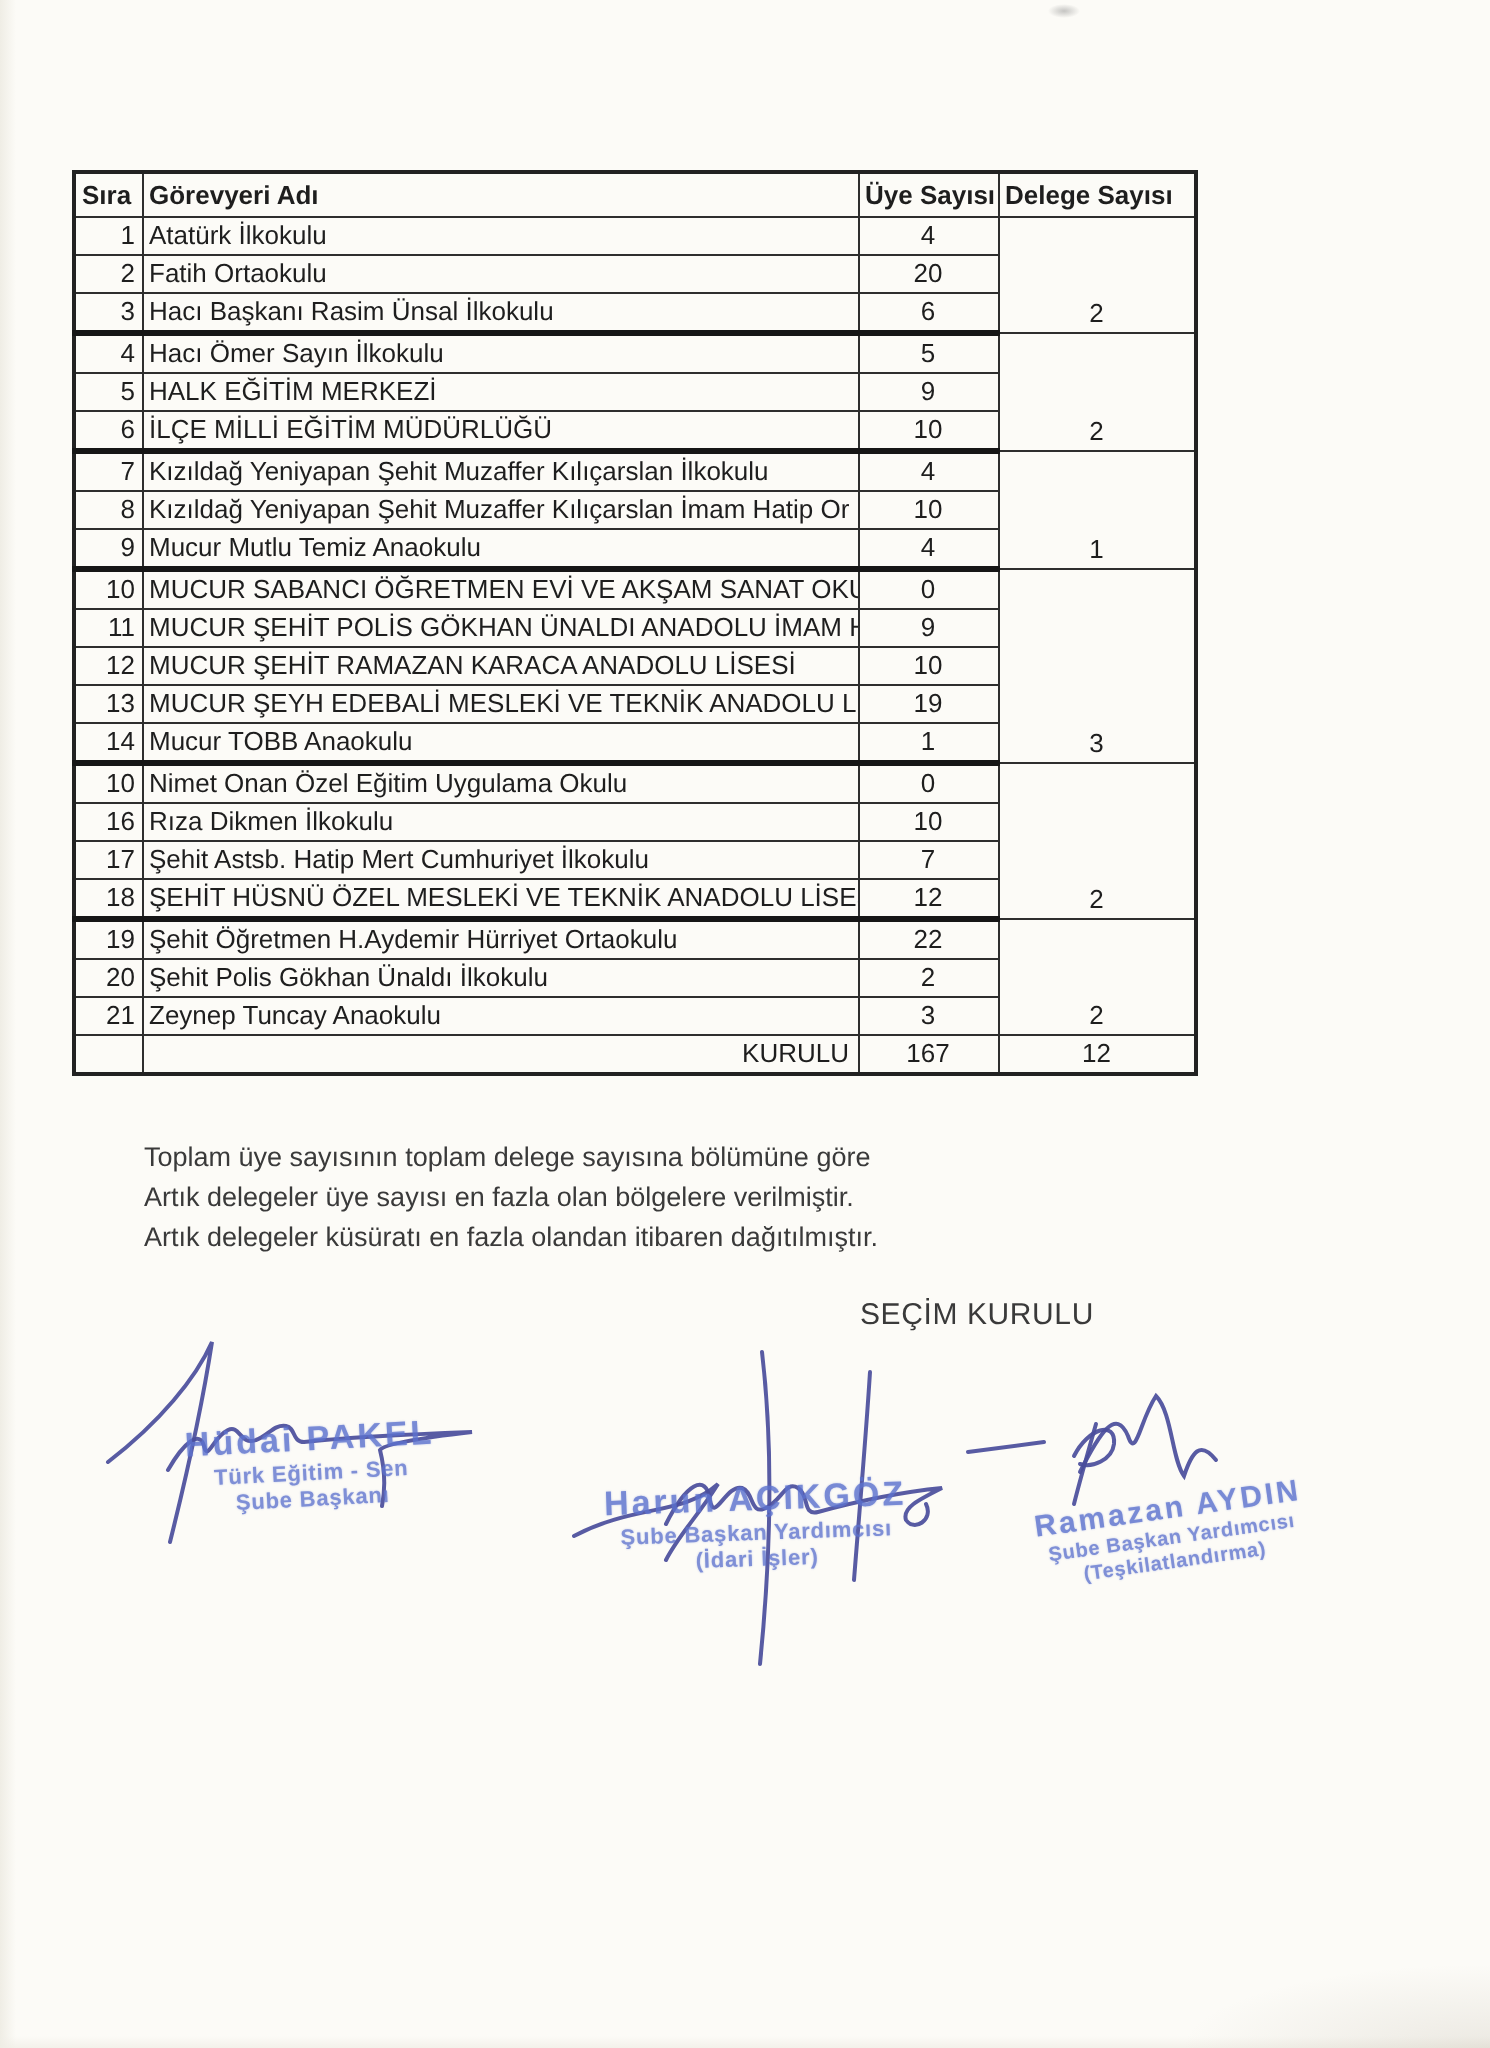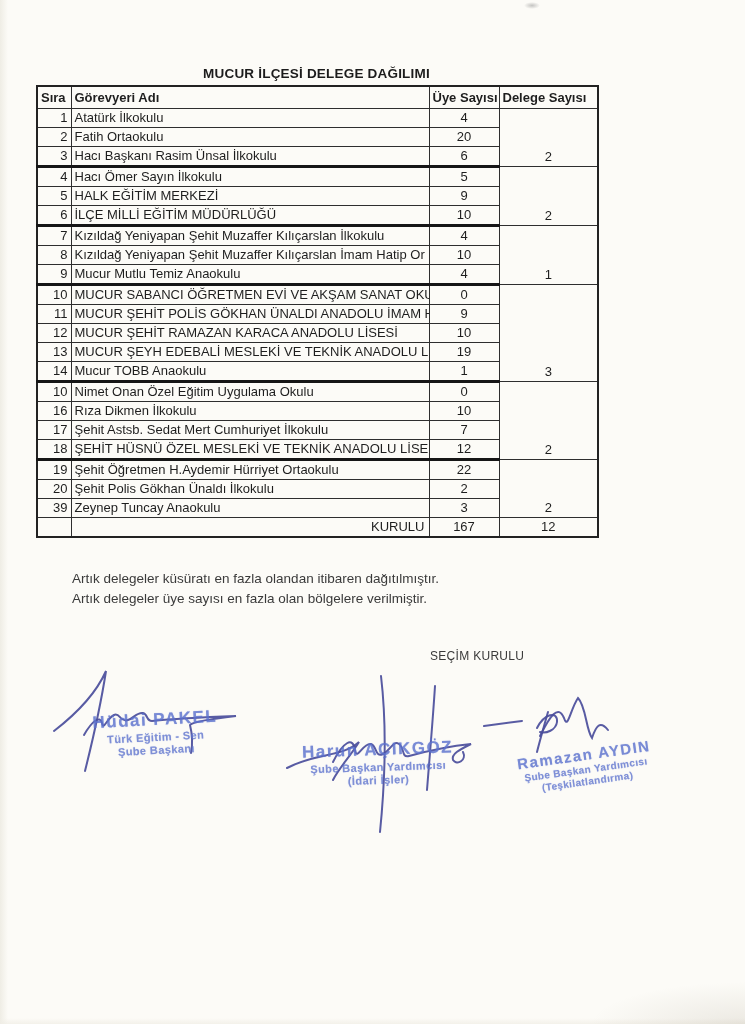--- a/index.html
+++ b/index.html
@@ -48,21 +48,21 @@
   tr.group-end td { border-bottom:3px solid #161616; }
   td.thick-bottom { border-bottom:3px solid #161616; }
   tr.total-row td.c-name { text-align:right; padding-right:4px; }
   .notes {
     position:absolute; top:569px; left:72px; width:560px;
     font-size:13.5px; color:#3a3a3a; line-height:20px;
   }
   .notes p { margin:0; }
   .committee {
     position:absolute; top:649px; left:430px;
-    font-size:12px; color:#3a3a3a; letter-spacing:0.3px;
+    font-size:15px; color:#3a3a3a; letter-spacing:0.3px;
   }
   .stamp {
     position:absolute; text-align:center; color:#5c72ce;
     text-shadow:0 0 1px rgba(92,114,206,0.55);
   }
   .stamp .s-name { font-size:17px; font-weight:bold; letter-spacing:1.5px; opacity:0.82; white-space:nowrap; }
   .stamp .s-line { font-size:11px; font-weight:bold; letter-spacing:0.4px; opacity:0.78; white-space:nowrap; margin-top:1px; }
   .stamp-1 { left:68px;  top:710px; width:175px; transform:rotate(-3deg); }
   .stamp-2 { left:293px; top:740px; width:170px; transform:rotate(-2deg); }
   .stamp-3 { left:503px; top:746px; width:165px; transform:rotate(-8deg); }
@@ -74,21 +74,20 @@
   .sig-2 { left:283px; top:668px; }
   .sig-3 { left:482px; top:688px; }
 </style>
 </head>
 <body>
 
 <div class="page">
 
   <div class="artifact"></div>
 
-  <h1 class="doc-title">MUCUR İLÇESİ DELEGE DAĞILIMI</h1>
 
   <table class="delegates">
     <colgroup>
       <col style="width:34px">
         <col style="width:358px">
         <col style="width:70px">
         <col style="width:99px">
     </colgroup>
     <thead>
       <tr>
@@ -179,56 +178,57 @@
           <td class="c-members">0</td>
           <td class="c-delegate thick-bottom" rowspan="4">2</td>
         </tr>
         <tr>
           <td class="c-no">16</td>
           <td class="c-name">Rıza Dikmen İlkokulu</td>
           <td class="c-members">10</td>
         </tr>
         <tr>
           <td class="c-no">17</td>
-          <td class="c-name">Şehit Astsb. Sedat Mert Cumhuriyet İlkokulu</td>
+          <td class="c-name">Şehit Astsb. Hatip Mert Cumhuriyet İlkokulu</td>
           <td class="c-members">7</td>
         </tr>
         <tr class="group-end">
           <td class="c-no">18</td>
           <td class="c-name">ŞEHİT HÜSNÜ ÖZEL MESLEKİ VE TEKNİK ANADOLU LİSESİ</td>
           <td class="c-members">12</td>
         </tr>
         <tr>
           <td class="c-no">19</td>
           <td class="c-name">Şehit Öğretmen H.Aydemir Hürriyet Ortaokulu</td>
           <td class="c-members">22</td>
           <td class="c-delegate" rowspan="3">2</td>
         </tr>
         <tr>
           <td class="c-no">20</td>
           <td class="c-name">Şehit Polis Gökhan Ünaldı İlkokulu</td>
           <td class="c-members">2</td>
         </tr>
         <tr>
-          <td class="c-no">39</td>
+          <td class="c-no">21</td>
           <td class="c-name">Zeynep Tuncay Anaokulu</td>
           <td class="c-members">3</td>
         </tr>
         <tr class="total-row">
           <td class="c-no"></td>
           <td class="c-name">KURULU</td>
           <td class="c-members">167</td>
           <td class="c-delegate">12</td>
         </tr>
       </tbody>
   </table>
 
   <div class="notes">
+    <p>Toplam üye sayısının toplam delege sayısına bölümüne göre</p>
+    <p>Artık delegeler üye sayısı en fazla olan bölgelere verilmiştir.</p>
     <p>Artık delegeler küsüratı en fazla olandan itibaren dağıtılmıştır.</p>
-    <p>Artık delegeler üye sayısı en fazla olan bölgelere verilmiştir.</p>
   </div>
 
   <div class="committee">SEÇİM KURULU</div>
 
   <svg class="sig sig-1" width="210" height="112" viewBox="0 0 210 112">
     <path d="M14,68 C40,48 58,26 66,8 C62,34 54,72 45,108" style="stroke: rgb(74, 77, 155);"></path>
     <path d="M44,72 C52,58 60,52 62,60 C64,68 66,56 74,52 C80,49 80,60 88,57 C94,55 97,49 103,50 C108,51 106,58 112,58 C140,55 168,54 196,53 C170,56 152,59 150,62 C152,70 153,80 151,90" style="stroke: rgb(74, 77, 155);"></path>
   </svg>
   <svg class="sig sig-2" width="200" height="170" viewBox="0 0 200 170">
     <path d="M4,100 C34,84 58,90 76,74 C66,90 56,100 50,112" style="stroke: rgb(74, 77, 155);"></path>

